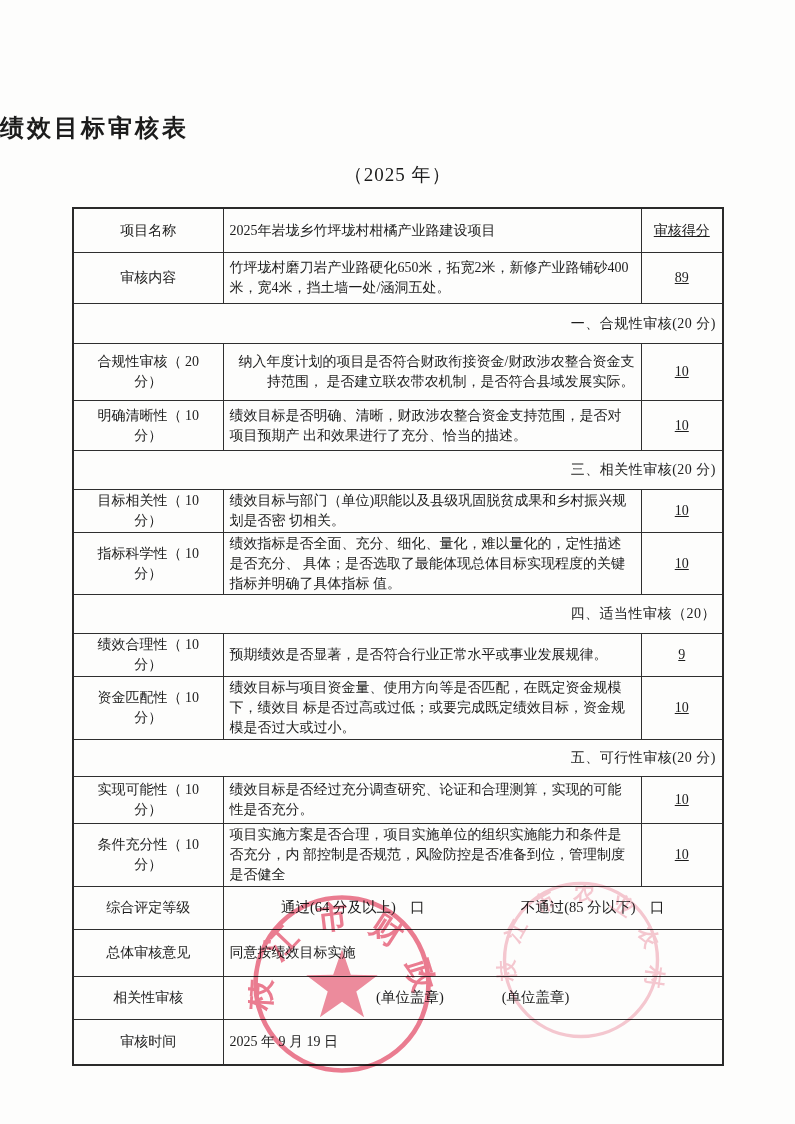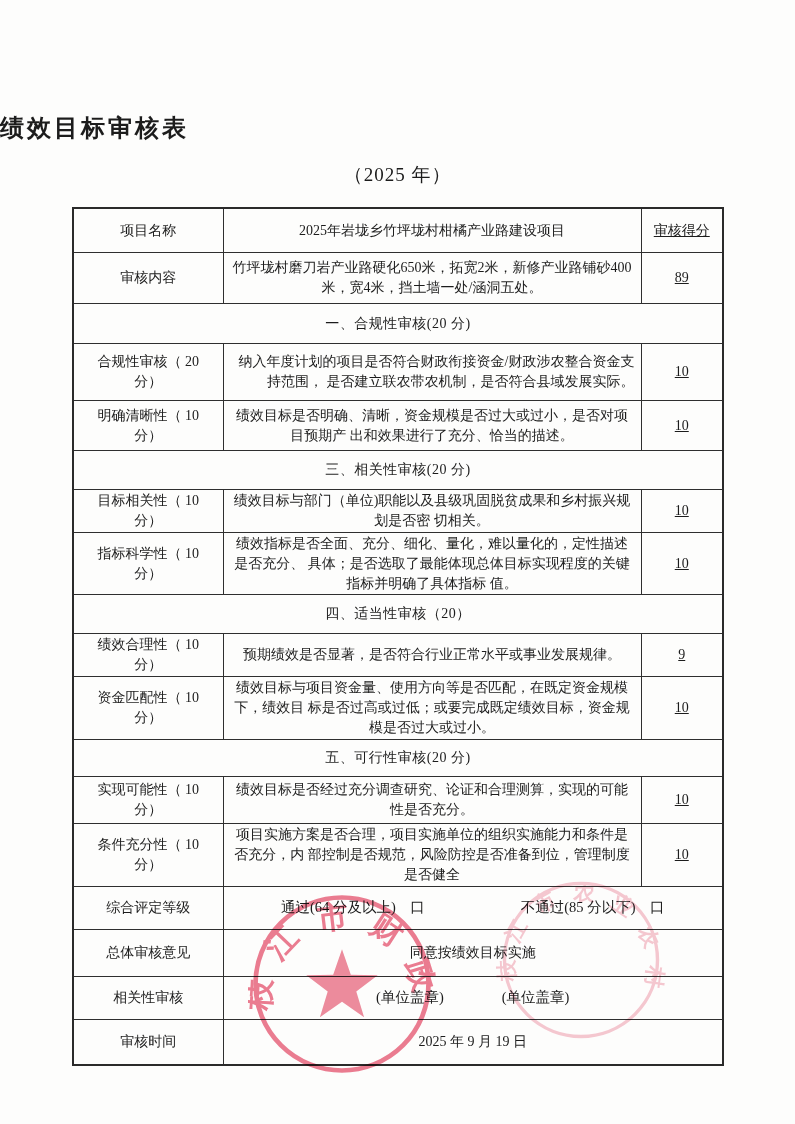--- a/index.html
+++ b/index.html
@@ -37,25 +37,25 @@
     padding:1px 6px;
     vertical-align:middle;
     font-size:14px;
     line-height:1.42;
   }
   table.form{border:2px solid #2a2a2a;}
   col.c-label{width:150px;}
   col.c-content{width:418px;}
   col.c-score{width:82px;}
   td.lbl{text-align:center;font-size:15px;}
-  td.content{text-align:center;margin-top:48px;}
+  td.content{text-align:left;margin-top:48px;}
   td.content-left{text-align:right;}
   td.score{text-align:center;font-size:15px;text-decoration:underline;}
   td.section{
-    text-align:center;
+    text-align:right;
     font-size:15px;
     padding-left:7px;
     letter-spacing:0.5px;
   }
   .two-item{
     display:flex;
     justify-content:center;
     gap:96px;
     font-size:14.5px;
   }
@@ -102,21 +102,21 @@
     <tr>
       <td class="lbl" style="height:54px">合规性审核（ 20　分）</td>
       <td class="content-left">纳入年度计划的项目是否符合财政衔接资金/财政涉农整合资金支持范围， 是否建立联农带农机制，是否符合县域发展实际。</td>
       <td class="score">10</td>
     </tr>
 
 
 
     <tr>
       <td class="lbl" style="height:47px">明确清晰性（ 10　分）</td>
-      <td class="content">绩效目标是否明确、清晰，资金规模是否过大或过小，是否对项目预期产 出和效果进行了充分、恰当的描述。</td>
+      <td class="content">绩效目标是否明确、清晰，财政涉农整合资金支持范围，是否对项目预期产 出和效果进行了充分、恰当的描述。</td>
       <td class="score">10</td>
     </tr>
 
     <tr>
       <td class="section" style="height:36px" colspan="3">三、相关性审核(20 分)</td>
     </tr>
 
     <tr>
       <td class="lbl" style="height:39px">目标相关性（ 10　分）</td>
       <td class="content">绩效目标与部门（单位)职能以及县级巩固脱贫成果和乡村振兴规划是否密 切相关。</td>

